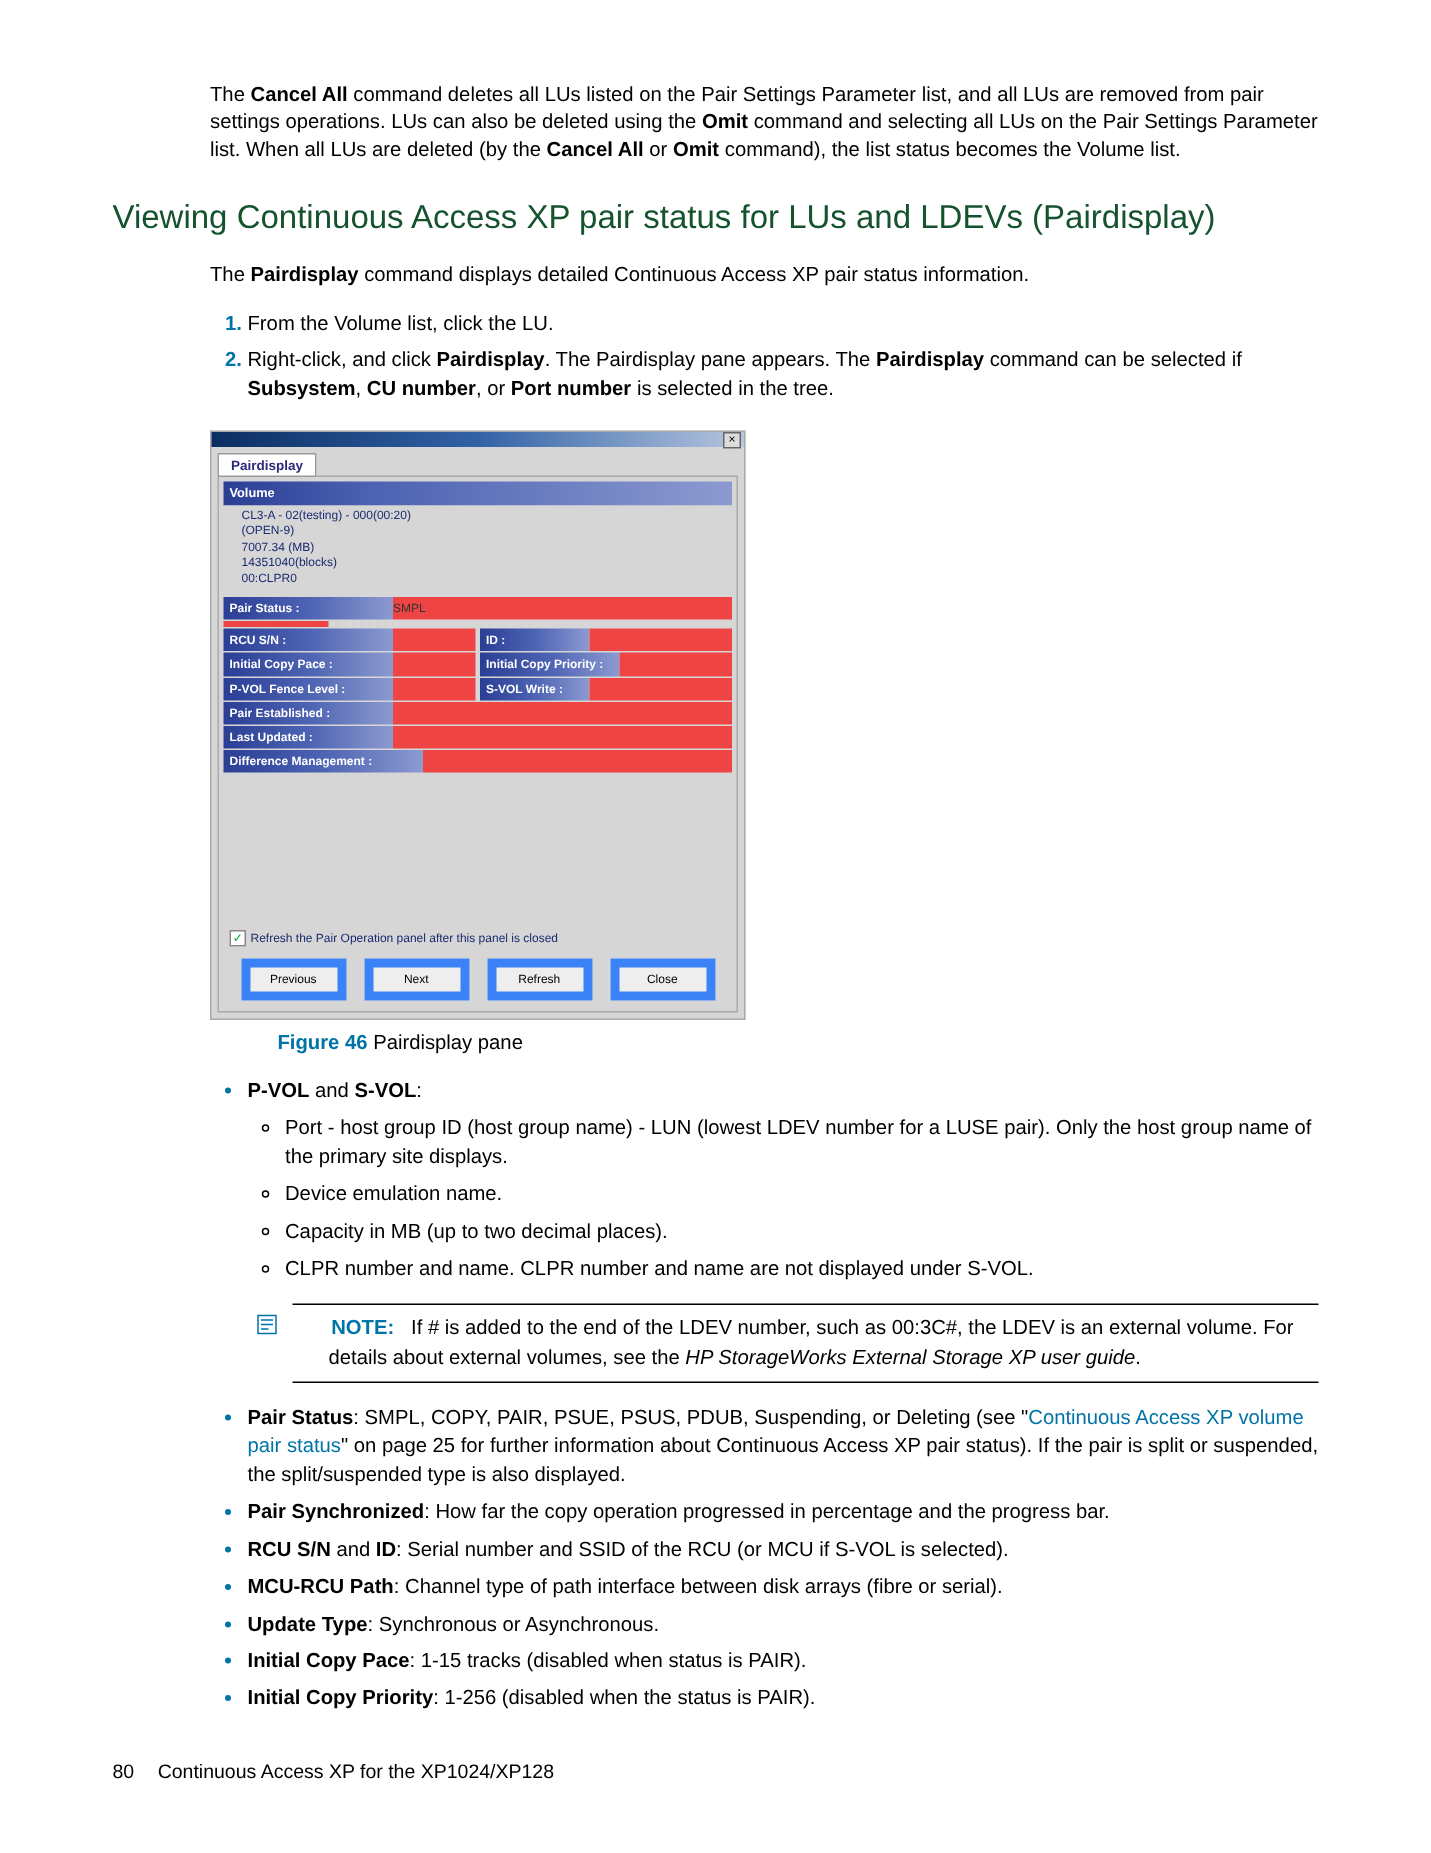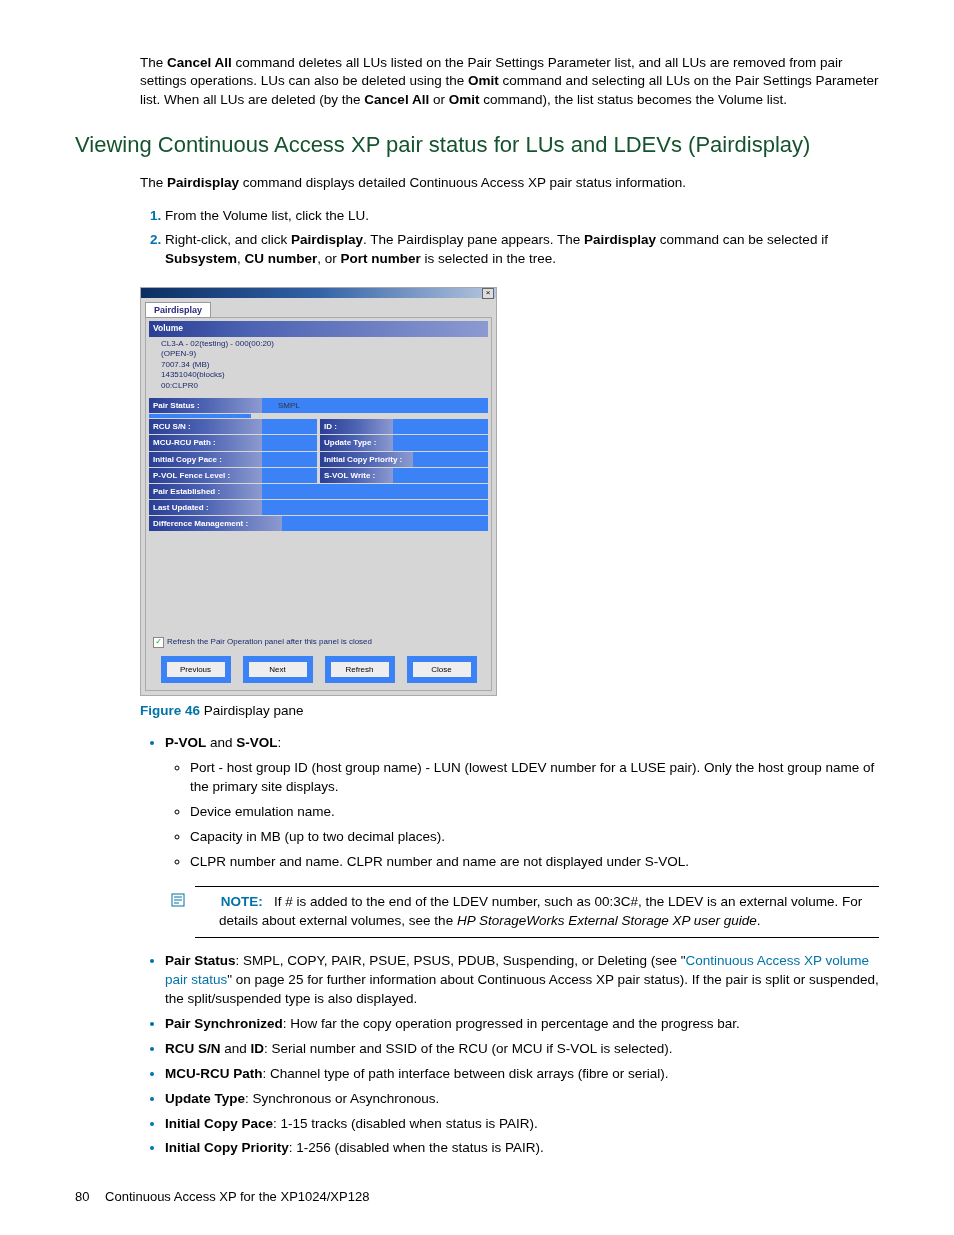--- a/index.html
+++ b/index.html
@@ -32,21 +32,21 @@
   .sublist { padding-left: 25px; margin: 6px 0; }
   .sublist > li { margin-bottom: 6px; }
   .link { color: #0073A8; }
   .italic { font-style: italic; }
   .note-box { margin: 14px 0 14px 30px; }
   .note-rule { border: none; border-top: 1px solid #000; margin: 6px 0; }
   .note-text { margin-left: 24px; text-indent: -24px; }
   .note-icon { display: inline-block; width: 16px; vertical-align: top; margin-right: 6px; }
   .note-label { font-weight: bold; color: #0073A8; }
   .fig-caption { margin-left: 65px; margin-top: 6px; margin-bottom: 10px; }
-  .fig-label { font-weight: bold; color: #0073A8; }
+  .fig-label { font-weight: bold; color: #0073A8; margin-left: 45px; }
   .footer { margin-top: 30px; font-size: 13px; }
   .footer .pagenum { margin-right: 12px; }
 
   
   .dialog {
     margin-left: 65px;
     margin-top: 18px;
     width: 355px;
     border: 1px solid #aaa;
     font-size: 9px;
@@ -102,23 +102,23 @@
   }
   .lbl {
     background: linear-gradient(90deg, #2a3e94 0%, #4d63b3 50%, #8c9ad0 100%);
     color: #fff;
     font-weight: bold;
     font-size: 8px;
     padding: 2px 4px;
     flex: 0 0 105px;
   }
   .val {
-    background: #3b82f6;
+    background: #ef4444;
     flex: 1;
-    padding: 2px 16px;
+    padding: 2px 0;
     font-size: 8px;
     color: #333;
   }
   .halfpair { display:flex; gap:3px; margin-top:1px; }
   .halfcol { flex:1; display:flex; }
   .halfcol .lbl { flex: 0 0 105px; }
   .halfcol .val { flex: 1; }
   .refresh-row {
     margin-top: 105px;
     display:flex; align-items:center;
@@ -185,30 +185,20 @@
           <div class="val" style="flex:0 0 70px; margin-left:0;"></div>
         </div>
 
       <div class="halfpair">
         <div class="halfcol">
             <div class="lbl">RCU S/N :</div>
             <div class="val"></div>
           </div>
         <div class="halfcol">
             <div class="lbl" style="flex-basis:65px">ID :</div>
-            <div class="val"></div>
-          </div>
-      </div>
-      <div class="halfpair">
-        <div class="halfcol">
-            <div class="lbl">MCU-RCU Path :</div>
-            <div class="val"></div>
-          </div>
-        <div class="halfcol">
-            <div class="lbl" style="flex-basis:65px">Update Type :</div>
             <div class="val"></div>
           </div>
       </div>
       <div class="halfpair">
         <div class="halfcol">
             <div class="lbl">Initial Copy Pace :</div>
             <div class="val"></div>
           </div>
         <div class="halfcol">
             <div class="lbl" style="flex-basis:85px">Initial Copy Priority :</div>

